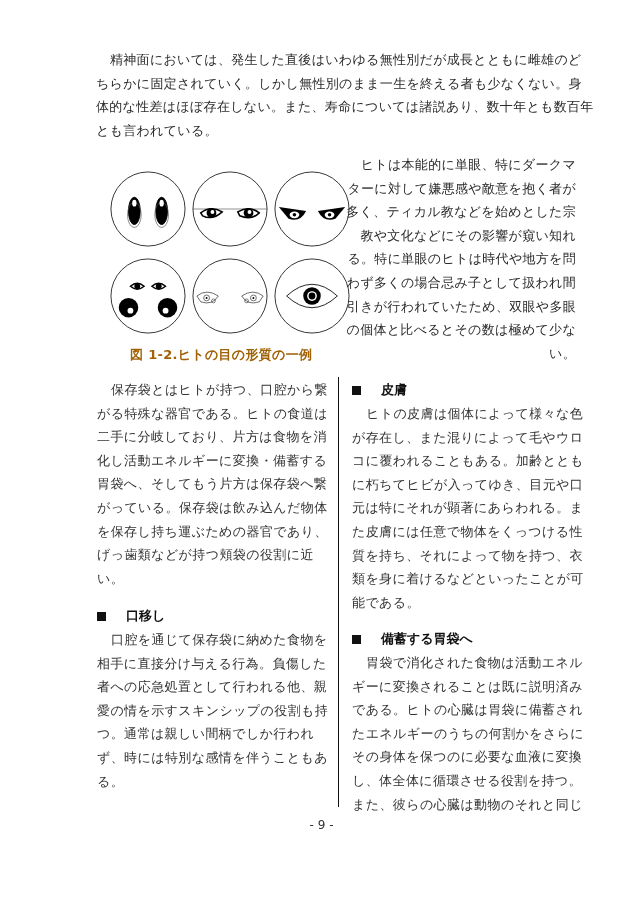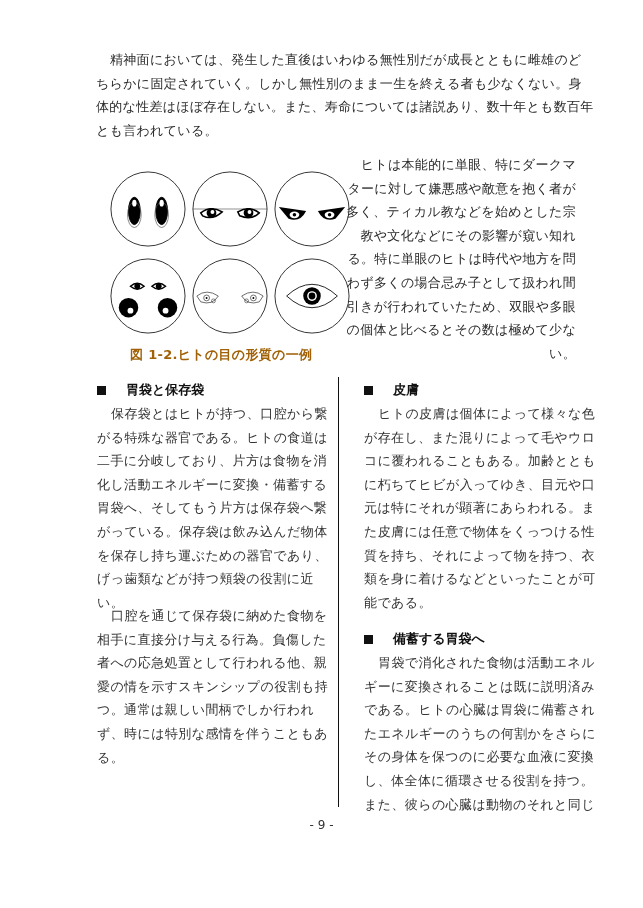--- a/index.html
+++ b/index.html
@@ -8,21 +8,21 @@
   .p { position:absolute; font-size:13px; line-height:23.5px; letter-spacing:0.3px; }
   .intro { left:96px; top:48px; width:498px; text-indent:14px; }
   .side { left:344px; top:153px; width:232px; text-indent:14px; line-height:23.6px;text-align:right; }
   .figure { position:absolute; left:100px; top:165px; width:250px; height:180px; }
   .circle { position:absolute; width:78px; height:78px; }
   .caption { position:absolute; left:130px; top:346px; width:200px; font-size:13px;
              font-weight:bold; font-family:"DejaVu Sans", sans-serif; color:#a16207; letter-spacing:0.3px; }
   .divider { position:absolute; left:338px; top:377px; width:1px; height:430px; background:#111; }
   .col { position:absolute; width:236px; }
   .colL { left:97px; }
-  .colR { left:352px;margin-left:12px; }
+  .colR { left:352px; }
   .heading { font-family:"DejaVu Sans", sans-serif; font-weight:bold; font-size:13px; color:#111;
              height:24px; line-height:24px; display:flex; align-items:center; }
   .heading .bullet { display:inline-block; width:9px; height:9px; background:#111; margin-right:20px; }
   .body { font-size:13px; line-height:23.6px; text-indent:14px; letter-spacing:0.4px; color:#333; }
   .pageno { position:absolute; left:0; width:643px; top:818px; text-align:center;
             font-family:"DejaVu Sans", sans-serif; font-size:12px; color:#333; }
 </style>
 </head>
 <body>
 
@@ -89,28 +89,28 @@
     <circle cx="40" cy="40" r="3.5" fill="#000"></circle>
   </svg>
 </div>
 <div class="caption">図 1-2.ヒトの目の形質の一例</div>
 
 <div class="p side">ヒトは本能的に単眼、特にダークマターに対して嫌悪感や敵意を抱く者が多く、ティカル教などを始めとした宗教や文化などにその影響が窺い知れる。特に単眼のヒトは時代や地方を問わず多くの場合忌み子として扱われ間引きが行われていたため、双眼や多眼の個体と比べるとその数は極めて少ない。</div>
 
 <div class="divider"></div>
 
 <div class="col colL" style="top:378px">
-  <div class="heading">
-    <span class="bullet"></span>
-    <span>胃袋と保存袋</span>
-  </div>
   <div class="body">保存袋とはヒトが持つ、口腔から繋がる特殊な器官である。ヒトの食道は二手に分岐しており、片方は食物を消化し活動エネルギーに変換・備蓄する胃袋へ、そしてもう片方は保存袋へ繋がっている。保存袋は飲み込んだ物体を保存し持ち運ぶための器官であり、げっ歯類などが持つ頬袋の役割に近い。</div>
 </div>
 
 <div class="col colL" style="top:604px">
+  <div class="heading">
+    <span class="bullet"></span>
+    <span>口移し</span>
+  </div>
   <div class="body">口腔を通じて保存袋に納めた食物を相手に直接分け与える行為。負傷した者への応急処置として行われる他、親愛の情を示すスキンシップの役割も持つ。通常は親しい間柄でしか行われず、時には特別な感情を伴うこともある。</div>
 </div>
 
 <div class="col colR" style="top:378px">
   <div class="heading">
     <span class="bullet"></span>
     <span>皮膚</span>
   </div>
   <div class="body">ヒトの皮膚は個体によって様々な色が存在し、また混りによって毛やウロコに覆われることもある。加齢とともに朽ちてヒビが入ってゆき、目元や口元は特にそれが顕著にあらわれる。また皮膚には任意で物体をくっつける性質を持ち、それによって物を持つ、衣類を身に着けるなどといったことが可能である。</div>
 </div>

